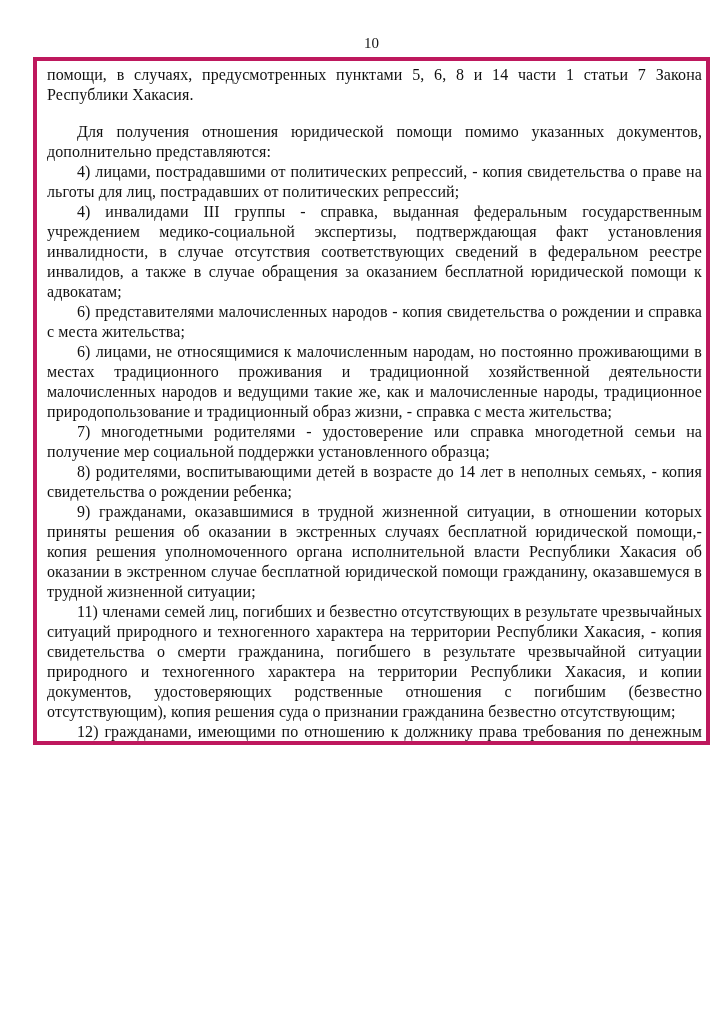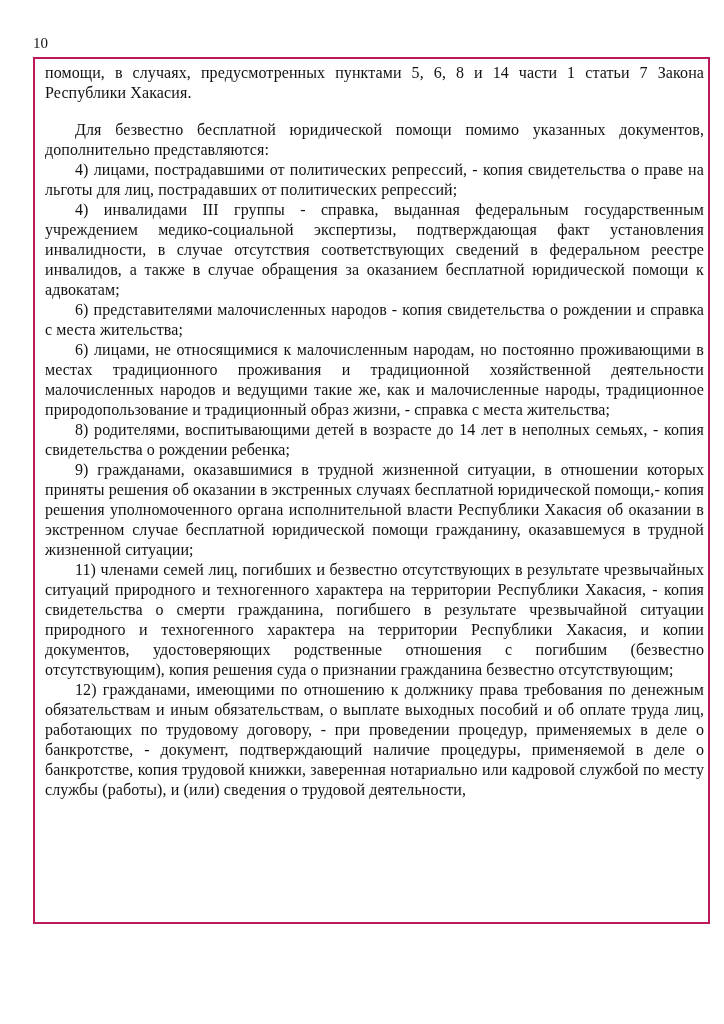--- a/index.html
+++ b/index.html
@@ -14,33 +14,33 @@
     background: #ffffff;
     font-family: "Liberation Serif", "DejaVu Serif", serif;
     color: #111111;
     overflow: hidden;
   }
   .pageno {
     position: absolute;
     top: 34px;
     left: 33px;
     width: 677px;
-    text-align: left;
+    text-align: center;
     font-size: 15px;
     line-height: 18px;
     color: #141414;
   }
   .docbox {
     position: absolute;
     top: 57px;
     left: 33px;
     width: 677px;
-    height: 867px;
+    height: 688px;
     box-sizing: border-box;
-    border: 2px solid #be185d;
+    border: 4px solid #be185d;
     padding: 4px 4px 0 10px;
     overflow: hidden;
   }
   .docbox p {
     margin: 0;
     font-size: 16px;
     line-height: 20px;
     text-align: justify;
     text-indent: 30px;
     letter-spacing: 0.1px;
@@ -60,26 +60,27 @@
 <body>
 
 <div class="page">
 
   <div class="pageno">10</div>
 
   <div class="docbox">
 
     <p class="noindent">помощи, в случаях, предусмотренных пунктами 5, 6, 8 и 14 части 1 статьи 7 Закона Республики Хакасия.</p>
 
-    <p class="gap-above"><span>Для безвестно бесплатной юридической помощи помимо указанных документов, </span><span class="u">дополнительно представляются</span><span>:</span></p>
+    <p class="gap-above"><span>Для получения отношения юридической помощи помимо указанных документов, </span><span class="u">дополнительно представляются</span><span>:</span></p>
 
     <p>4) лицами, пострадавшими от политических репрессий, - копия свидетельства о праве на льготы для лиц, пострадавших от политических репрессий;</p>
     <p>4) инвалидами III группы - справка, выданная федеральным государственным учреждением медико-социальной экспертизы, подтверждающая факт установления инвалидности, в случае отсутствия соответствующих сведений в федеральном реестре инвалидов, а также в случае обращения за оказанием бесплатной юридической помощи к адвокатам;</p>
     <p>6) представителями малочисленных народов - копия свидетельства о рождении и справка с места жительства;</p>
     <p>6) лицами, не относящимися к малочисленным народам, но постоянно проживающими в местах традиционного проживания и традиционной хозяйственной деятельности малочисленных народов и ведущими такие же, как и малочисленные народы, традиционное природопользование и традиционный образ жизни, - справка с места жительства;</p>
+    <p>7) многодетными родителями - удостоверение или справка многодетной семьи на получение мер социальной поддержки установленного образца;</p>
     <p>8) родителями, воспитывающими детей в возрасте до 14 лет в неполных семьях, - копия свидетельства о рождении ребенка;</p>
     <p>9) гражданами, оказавшимися в трудной жизненной ситуации, в отношении которых приняты решения об оказании в экстренных случаях бесплатной юридической помощи,- копия решения уполномоченного органа исполнительной власти Республики Хакасия об оказании в экстренном случае бесплатной юридической помощи гражданину, оказавшемуся в трудной жизненной ситуации;</p>
     <p>11) членами семей лиц, погибших и безвестно отсутствующих в результате чрезвычайных ситуаций природного и техногенного характера на территории Республики Хакасия, - копия свидетельства о смерти гражданина, погибшего в результате чрезвычайной ситуации природного и техногенного характера на территории Республики Хакасия, и копии документов, удостоверяющих родственные отношения с погибшим (безвестно отсутствующим), копия решения суда о признании гражданина безвестно отсутствующим;</p>
     <p>12) гражданами, имеющими по отношению к должнику права требования по денежным обязательствам и иным обязательствам, о выплате выходных пособий и об оплате труда лиц, работающих по трудовому договору, - при проведении процедур, применяемых в деле о банкротстве, - документ, подтверждающий наличие процедуры, применяемой в деле о банкротстве, копия трудовой книжки, заверенная нотариально или кадровой службой по месту службы (работы), и (или) сведения о трудовой деятельности,</p>
 
   </div>
 
 </div>
 
 </body></html>

